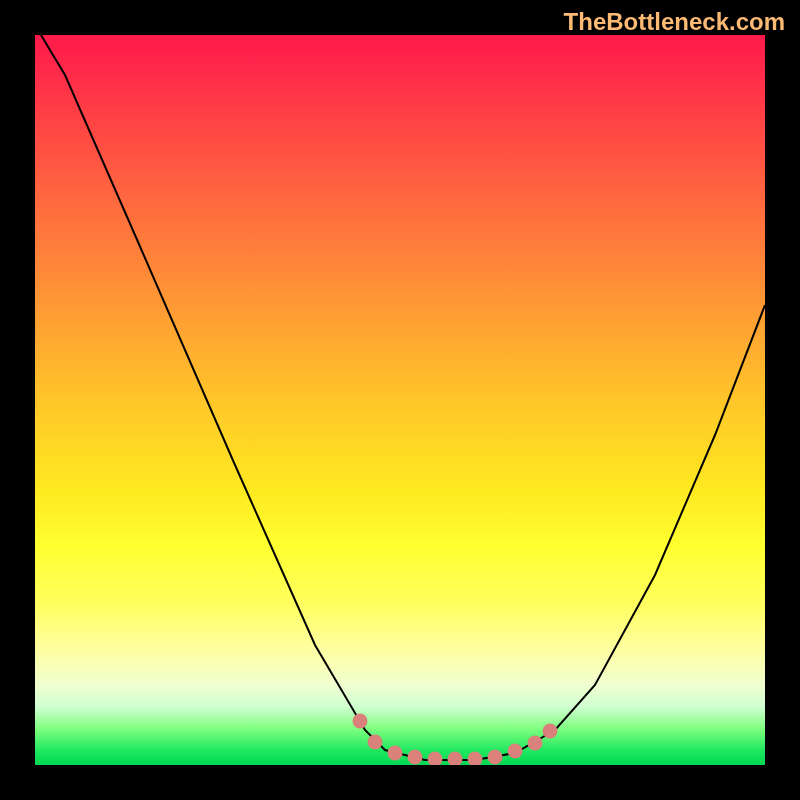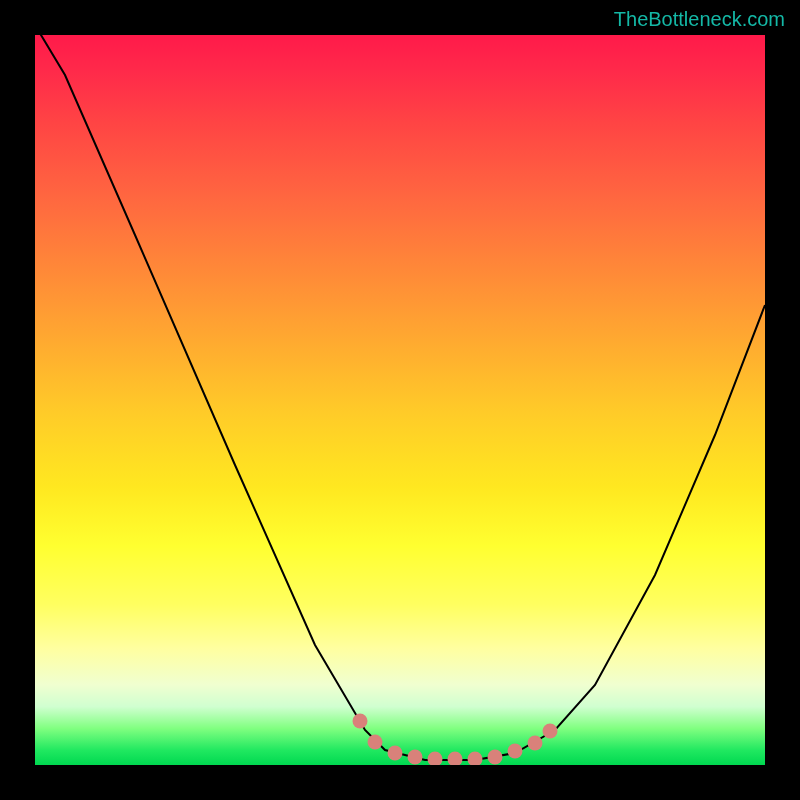--- a/index.html
+++ b/index.html
@@ -8,23 +8,23 @@
     width: 800px;
     height: 800px;
     background: #000;
     position: relative;
     font-family: Arial, sans-serif;
   }
   .watermark {
     position: absolute;
     top: 8px;
     right: 15px;
-    color: #14b8a6;
-    font-size: 20px;
-    font-weight: 400;
+    color: #fdba74;
+    font-size: 24px;
+    font-weight: 700;
     z-index: 10;
   }
   .plot-area {
     position: absolute;
     left: 35px;
     top: 35px;
     width: 730px;
     height: 730px;
     overflow: hidden;
   }

